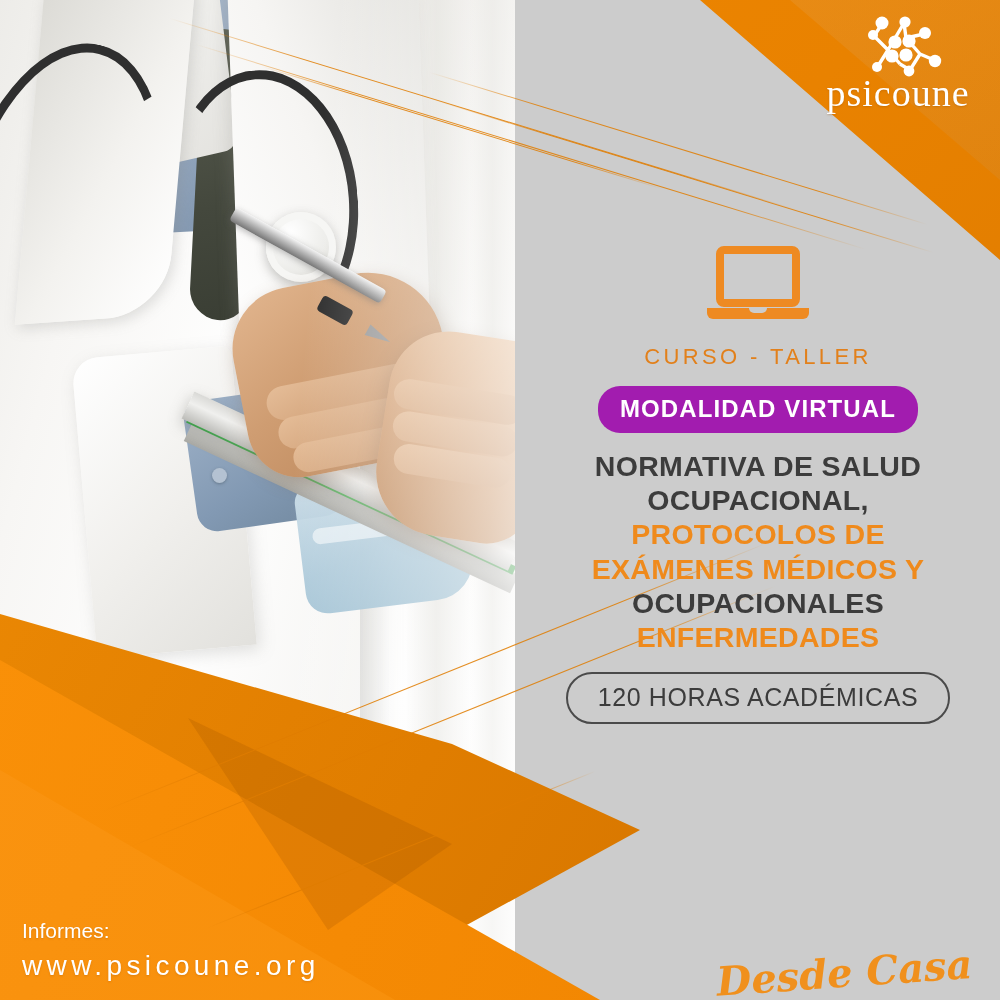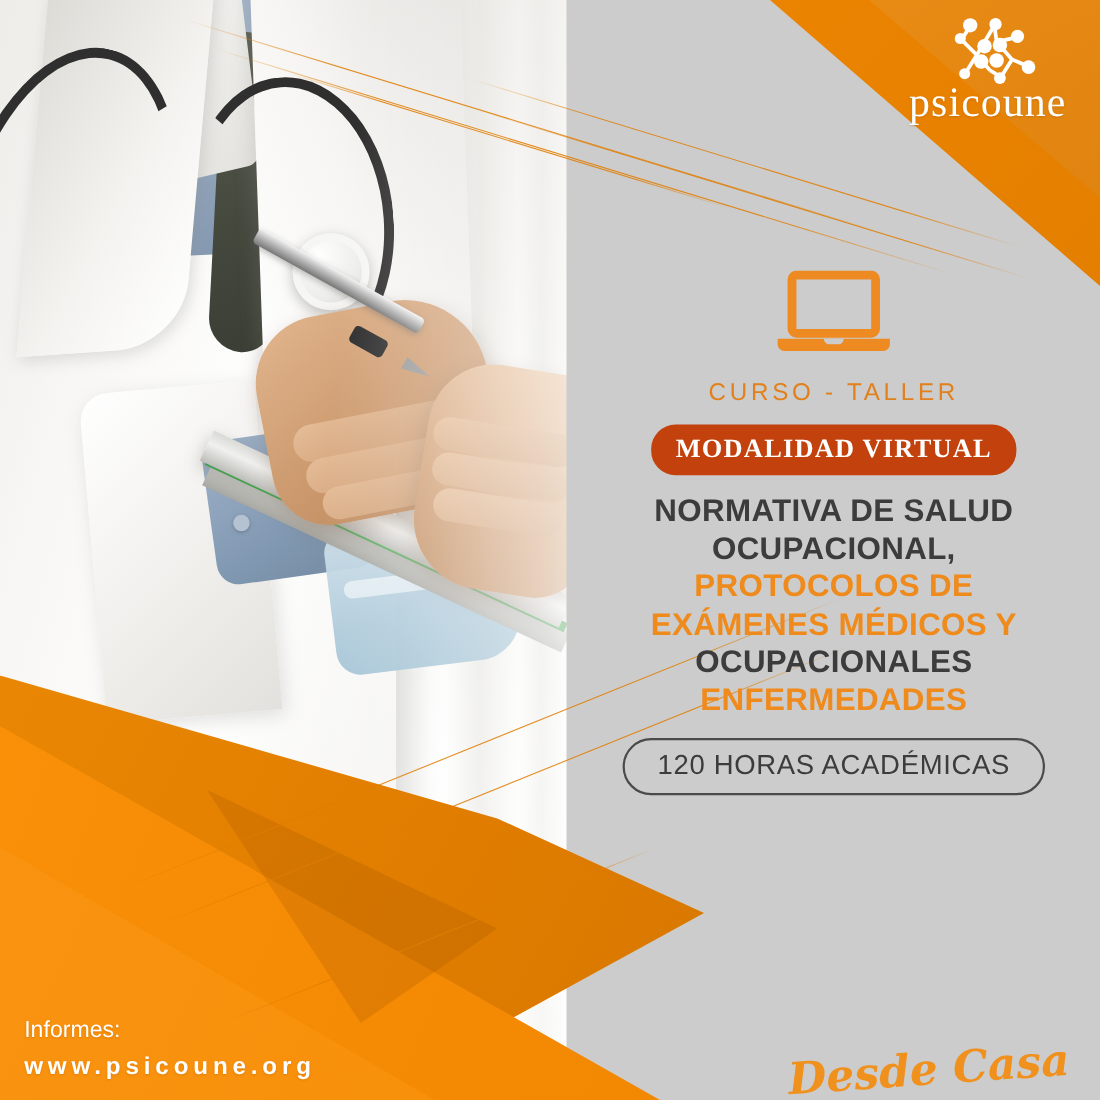--- a/index.html
+++ b/index.html
@@ -340,29 +340,28 @@
 
   .kicker {
     font-size: 22px;
     letter-spacing: 3.4px;
     color: #e2801b;
     font-weight: 400;
     margin-bottom: 16px;
   }
   .pill-virtual {
     display: inline-block;
-    background: #c2410c;
+    background: #a21caf;
     color: #ffffff;
     font-size: 24px;
     font-weight: bold;
     letter-spacing: 1.1px;
     padding: 9px 22px 10px;
     border-radius: 22px;
     margin-bottom: 16px;
-    font-family: Liberation Serif, serif;
   }
   .title {
     font-size: 28.5px;
     font-weight: bold;
     line-height: 1.2;
     color: #3c3c3c;
     letter-spacing: .3px;
     margin-bottom: 18px;
   }
   .title .hl { color: #ef8a1c; }
@@ -396,23 +395,23 @@
     display: flex;
     align-items: center;
     gap: 9px;
     font-size: 25.5px;
     font-weight: bold;
     letter-spacing: .2px;
     margin-bottom: 9px;
     text-shadow: 0 1px 2px rgba(150,74,0,.3);
   }
   .contact-web {
-    font-size: 22px;
+    font-size: 28px;
     letter-spacing: 4.4px;
-    font-weight: 700;
+    font-weight: 400;
     text-shadow: 0 1px 2px rgba(150,74,0,.25);
     text-align: right;
   }
 
   
   .tagline {
     position: absolute;
     right: 22px; bottom: 16px;
     text-align: right;
     line-height: 1;

